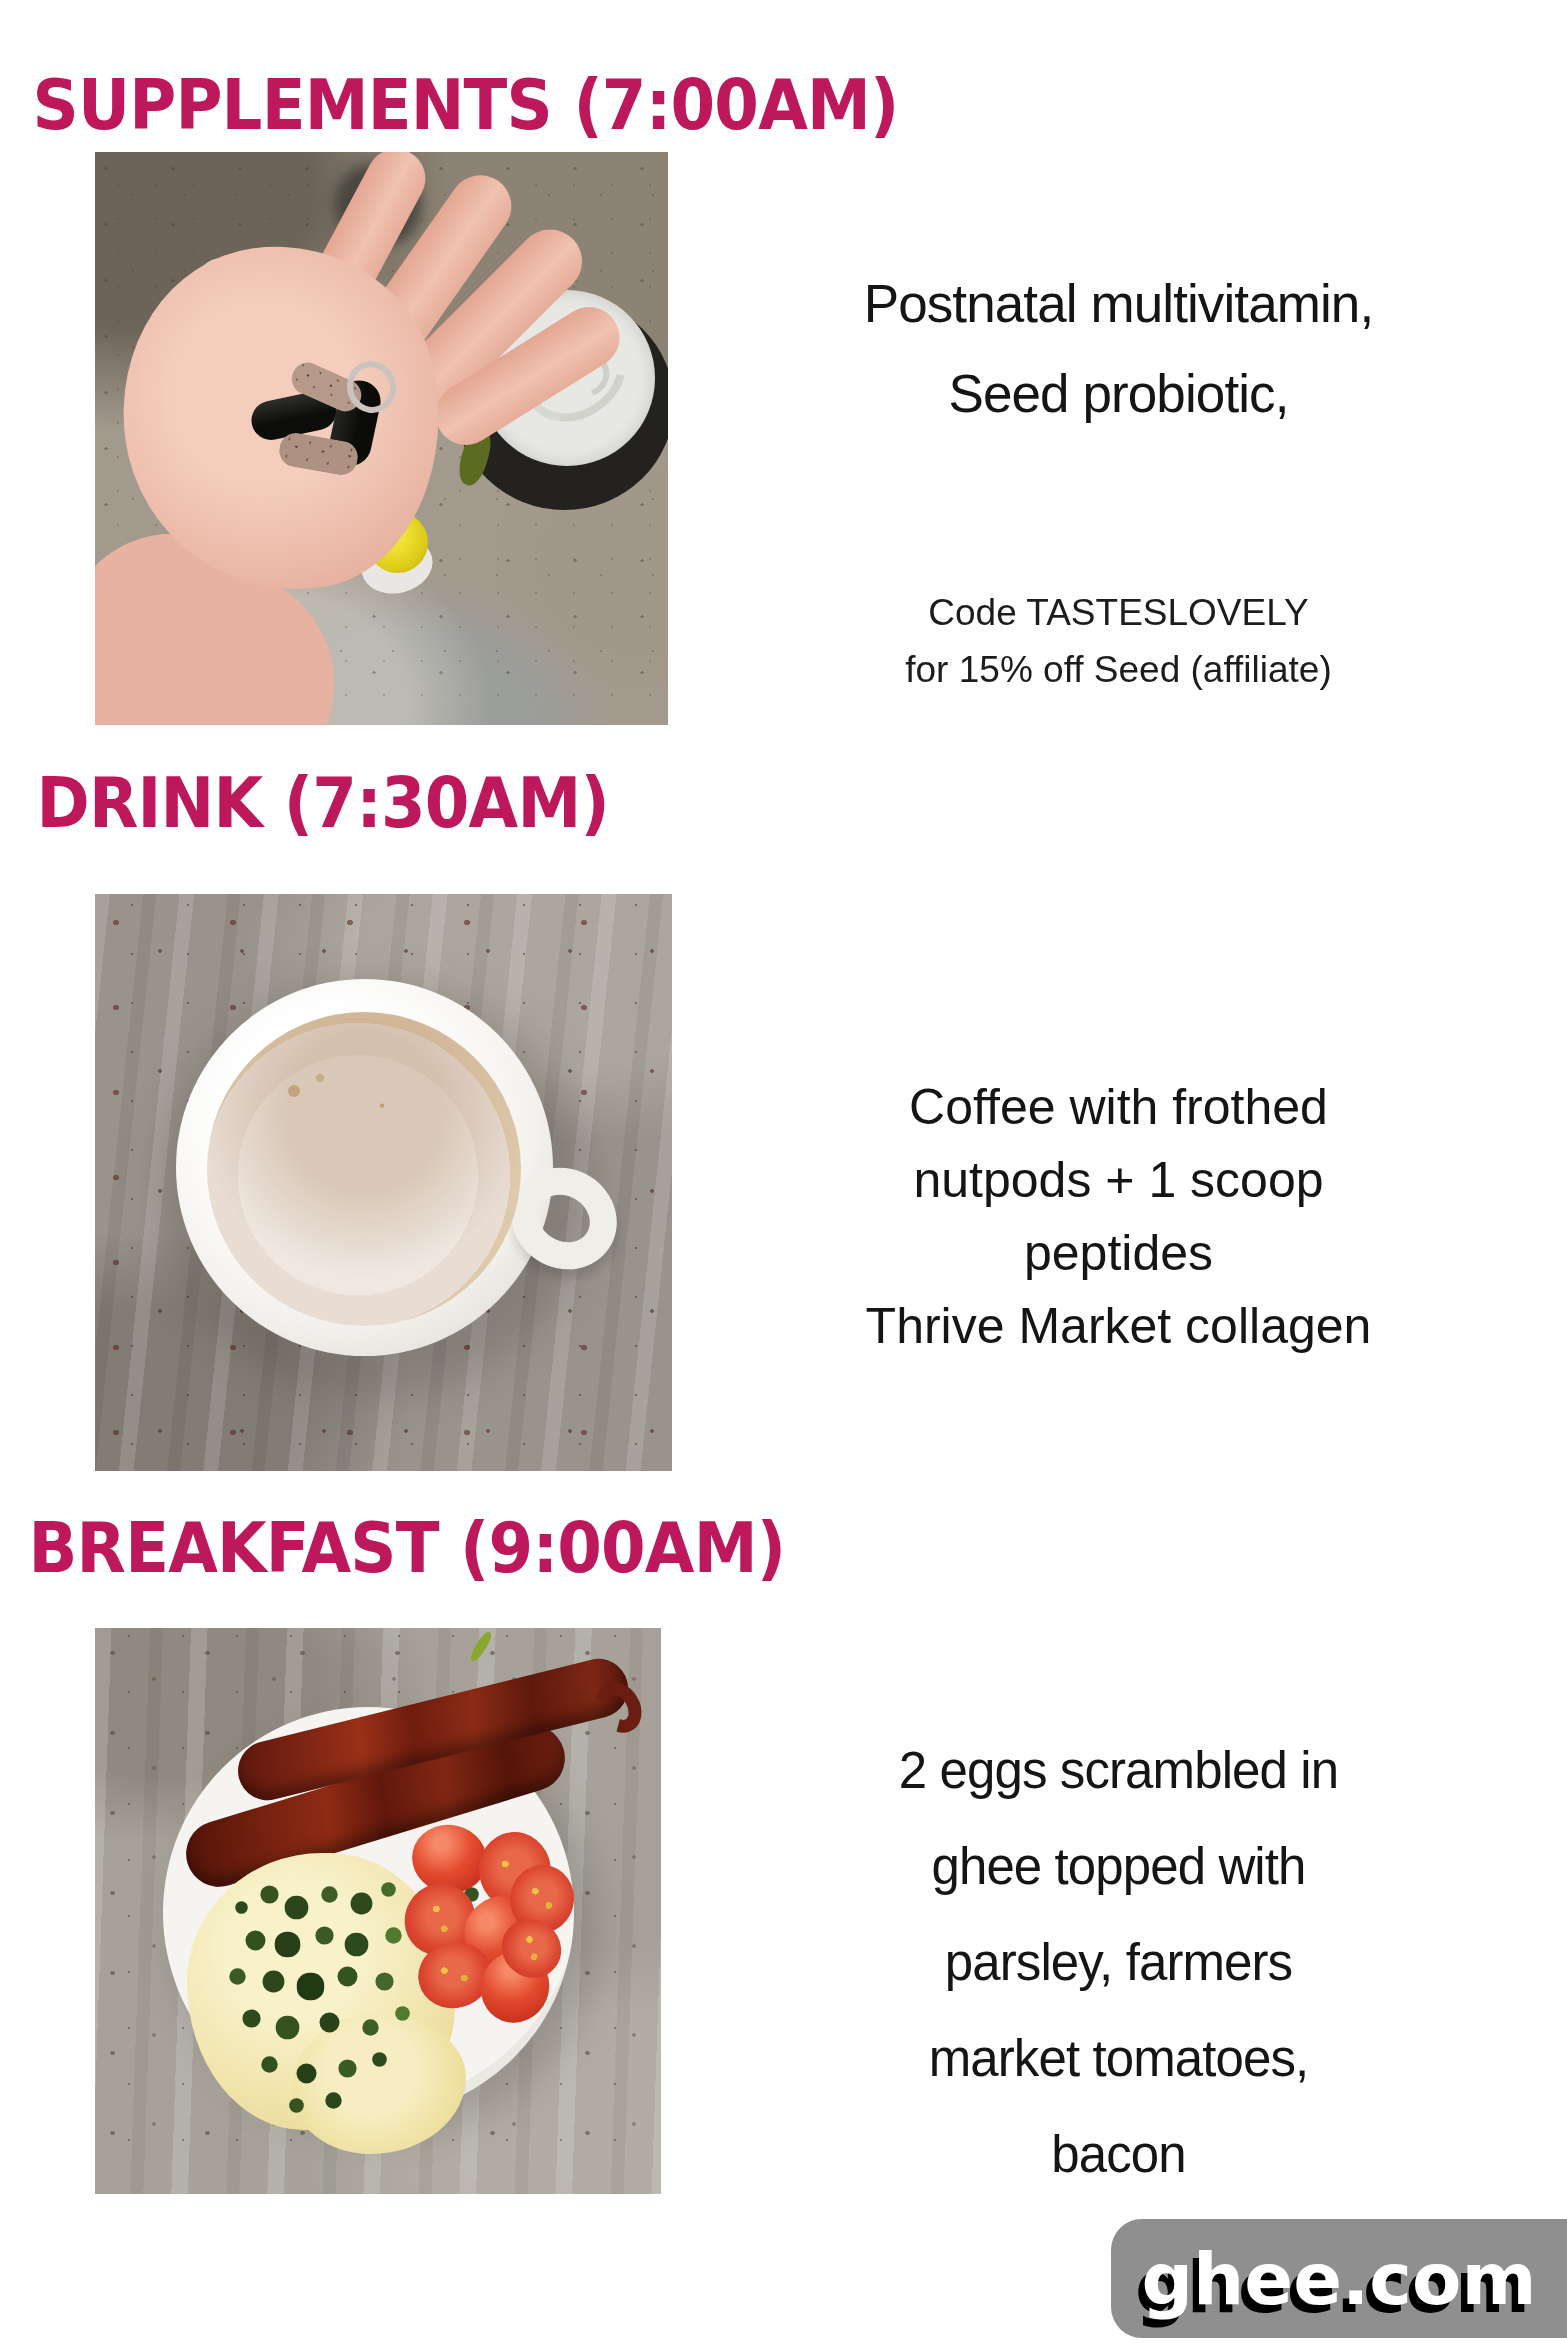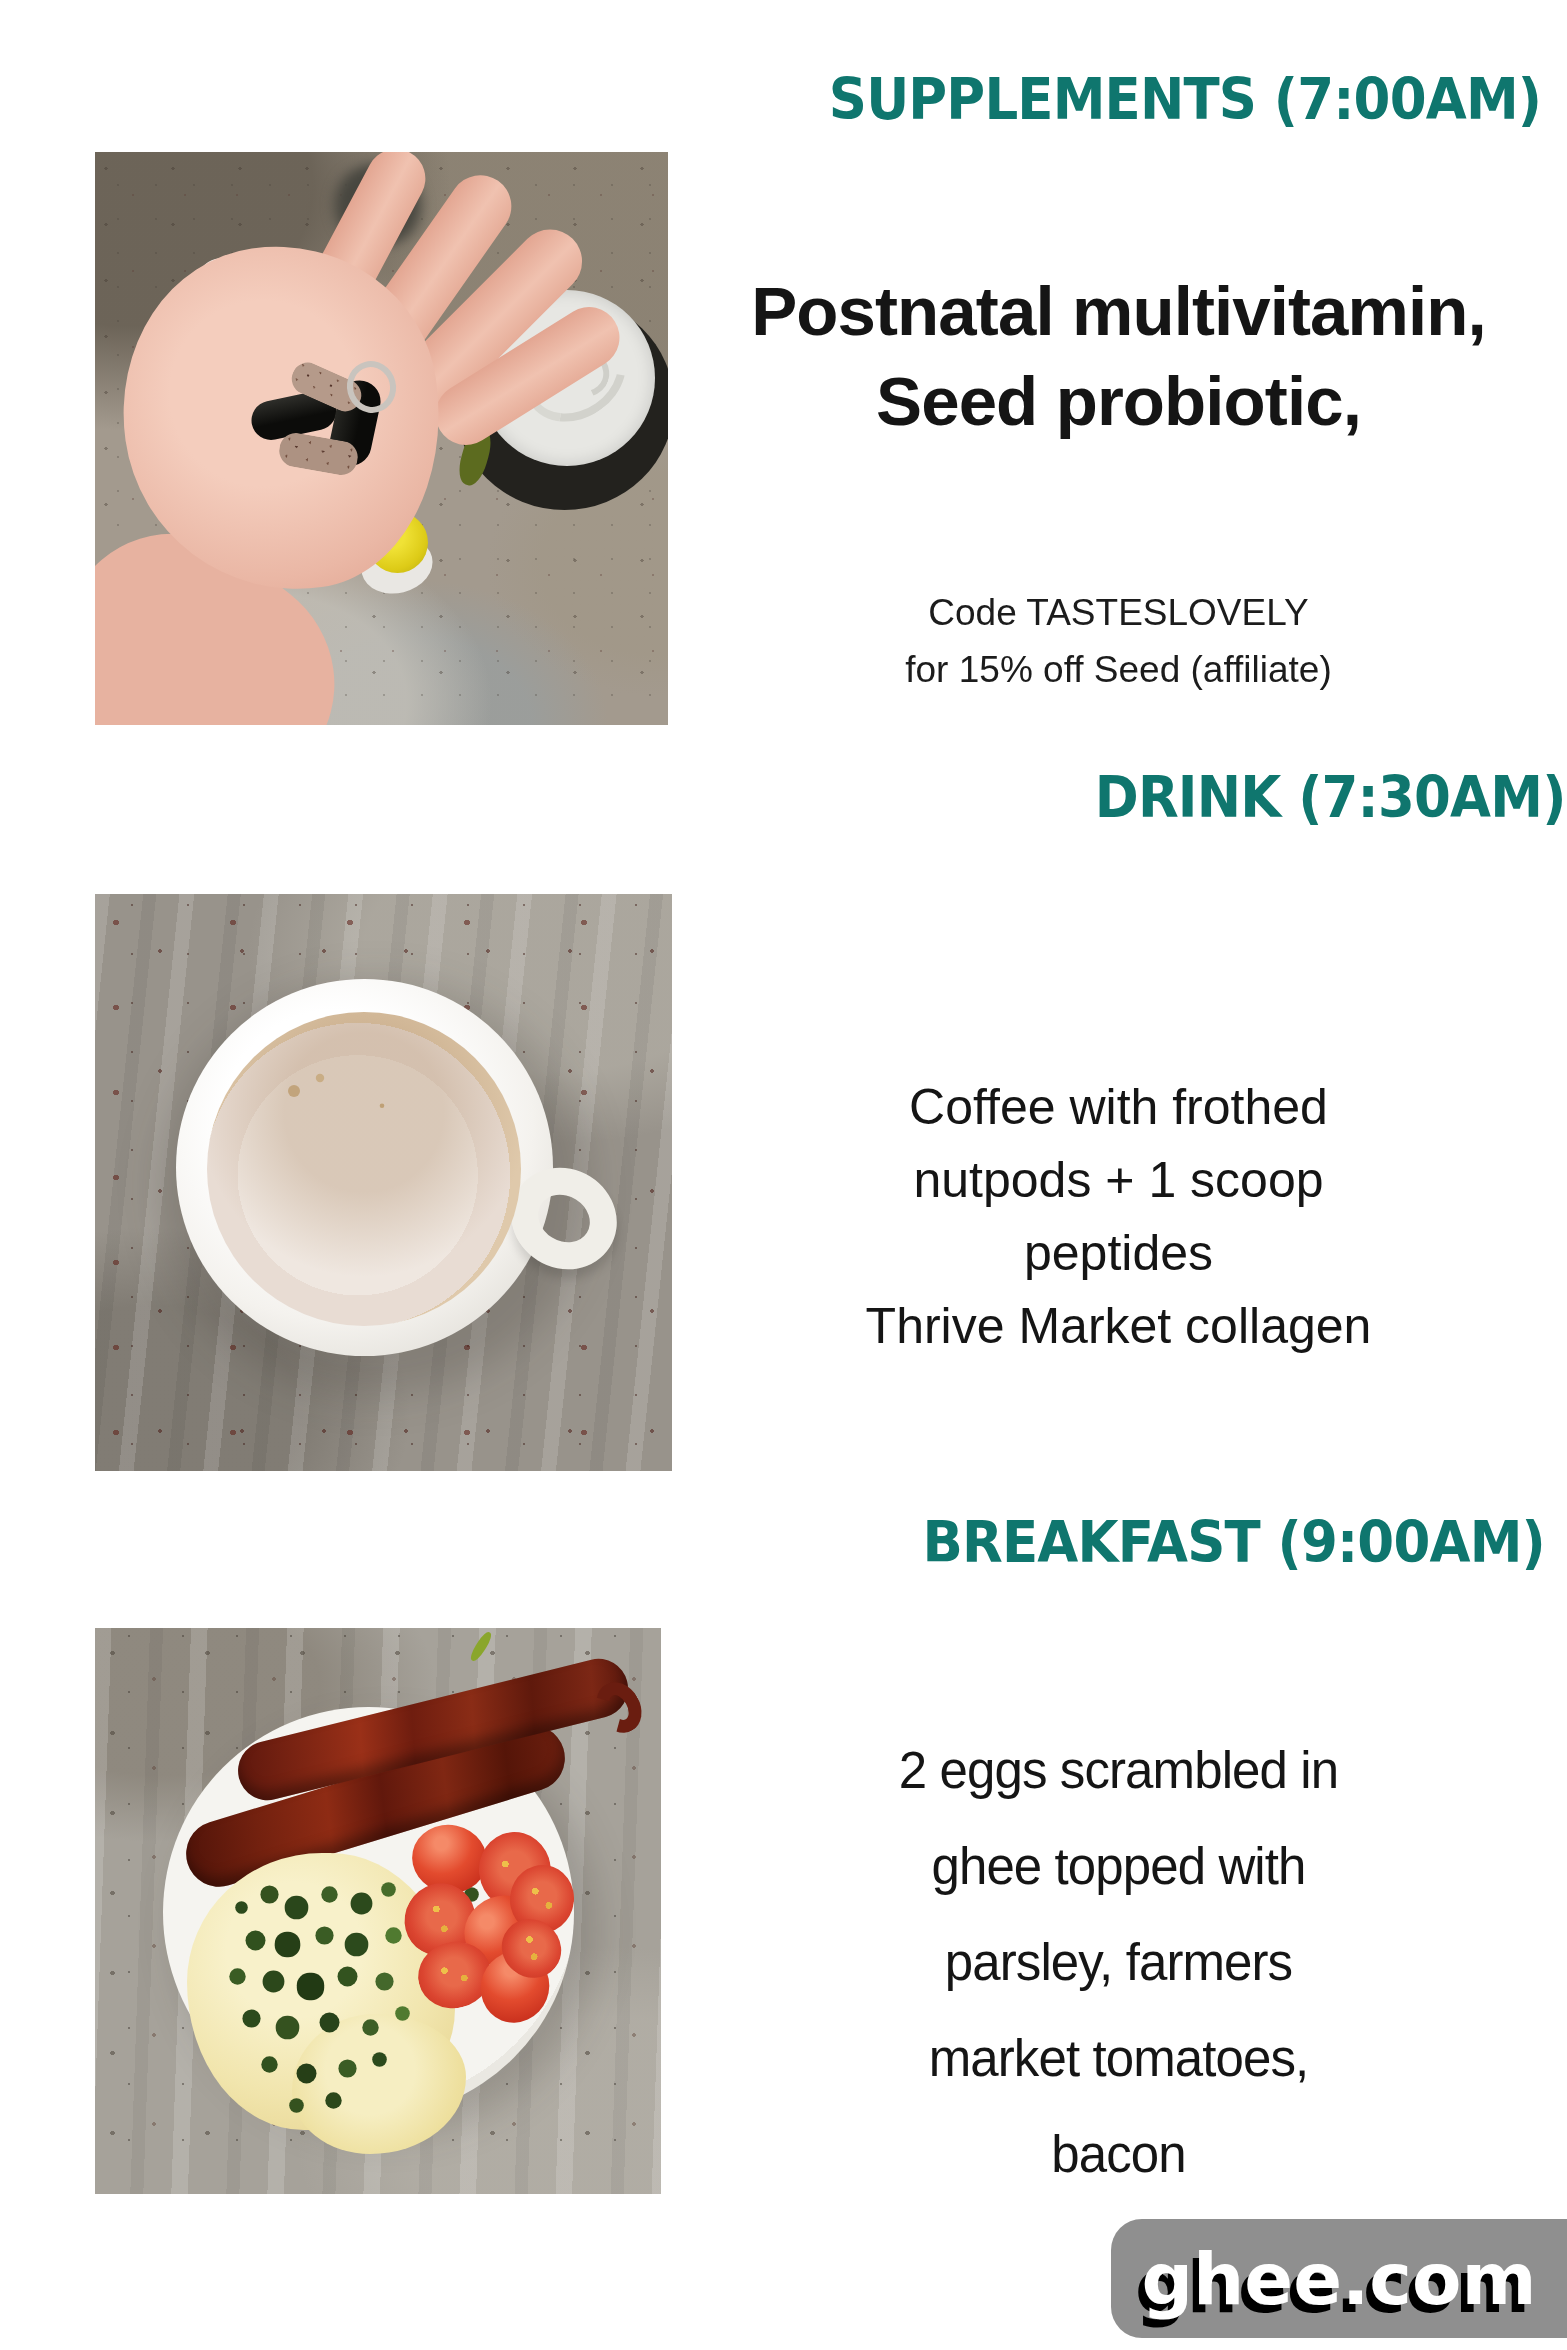--- a/index.html
+++ b/index.html
@@ -1,26 +1,26 @@
 <!DOCTYPE html>
 <html style="font-size:14.7px"><head>
 <meta charset="utf-8">
 <style>
   html,body{margin:0;padding:0;background:#fff;}
   .page{position:relative;width:1568px;height:2351px;background:#ffffff;overflow:hidden;
         font-family:"Liberation Sans",sans-serif;}
   
-  .sec-title{position:absolute;left:0;width:100%;text-align:right;color:#0f766e;
-             font-family:"DejaVu Sans",sans-serif;font-weight:700;font-size:57px;line-height:1;
+  .sec-title{position:absolute;left:0;width:100%;text-align:left;color:#be185d;
+             font-family:"DejaVu Sans",sans-serif;font-weight:700;font-size:69px;line-height:1;
              letter-spacing:-0.9px;}
   .sec-title>span{display:inline-block;transform:scaleX(.93);}
   .t1{top:71px;} .t2{top:769px;margin-left:15px;} .t3{top:1514px;}
   
   .txtcol{position:absolute;left:670px;width:897px;text-align:center;color:#151515;}
-  .body1{top:267px;font-size:69px;line-height:90px;letter-spacing:-0.9px;font-weight:bold;}
+  .body1{top:259px;font-size:53px;line-height:90px;letter-spacing:-0.9px;}
   .note1{top:584px;font-size:37px;line-height:57px;color:#1c1c1c;}
   .body2{top:1033px;font-size:50px;line-height:73px;margin-top:38px;}
   .body3{top:1723px;font-size:51px;line-height:96px;letter-spacing:-0.9px;}
   
   .photo{position:absolute;left:95px;overflow:hidden;}
   .ph1{top:152px;width:573px;height:573px;}
   .ph2{top:894px;width:577px;height:577px;}
   .ph3{top:1628px;width:566px;height:566px;}
   .photo *{position:absolute;}
   

